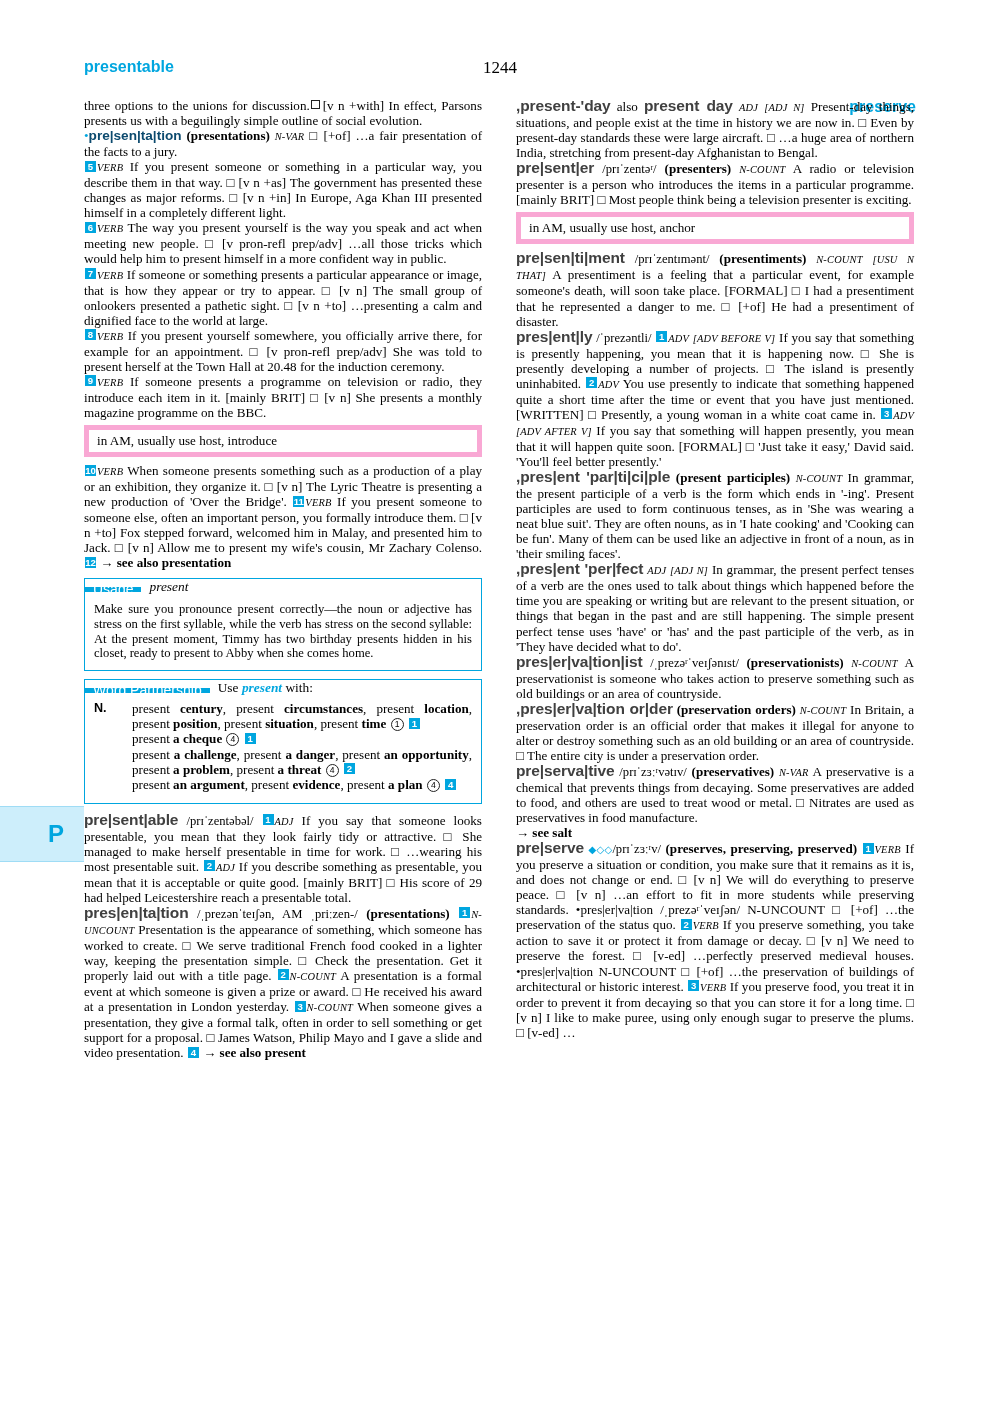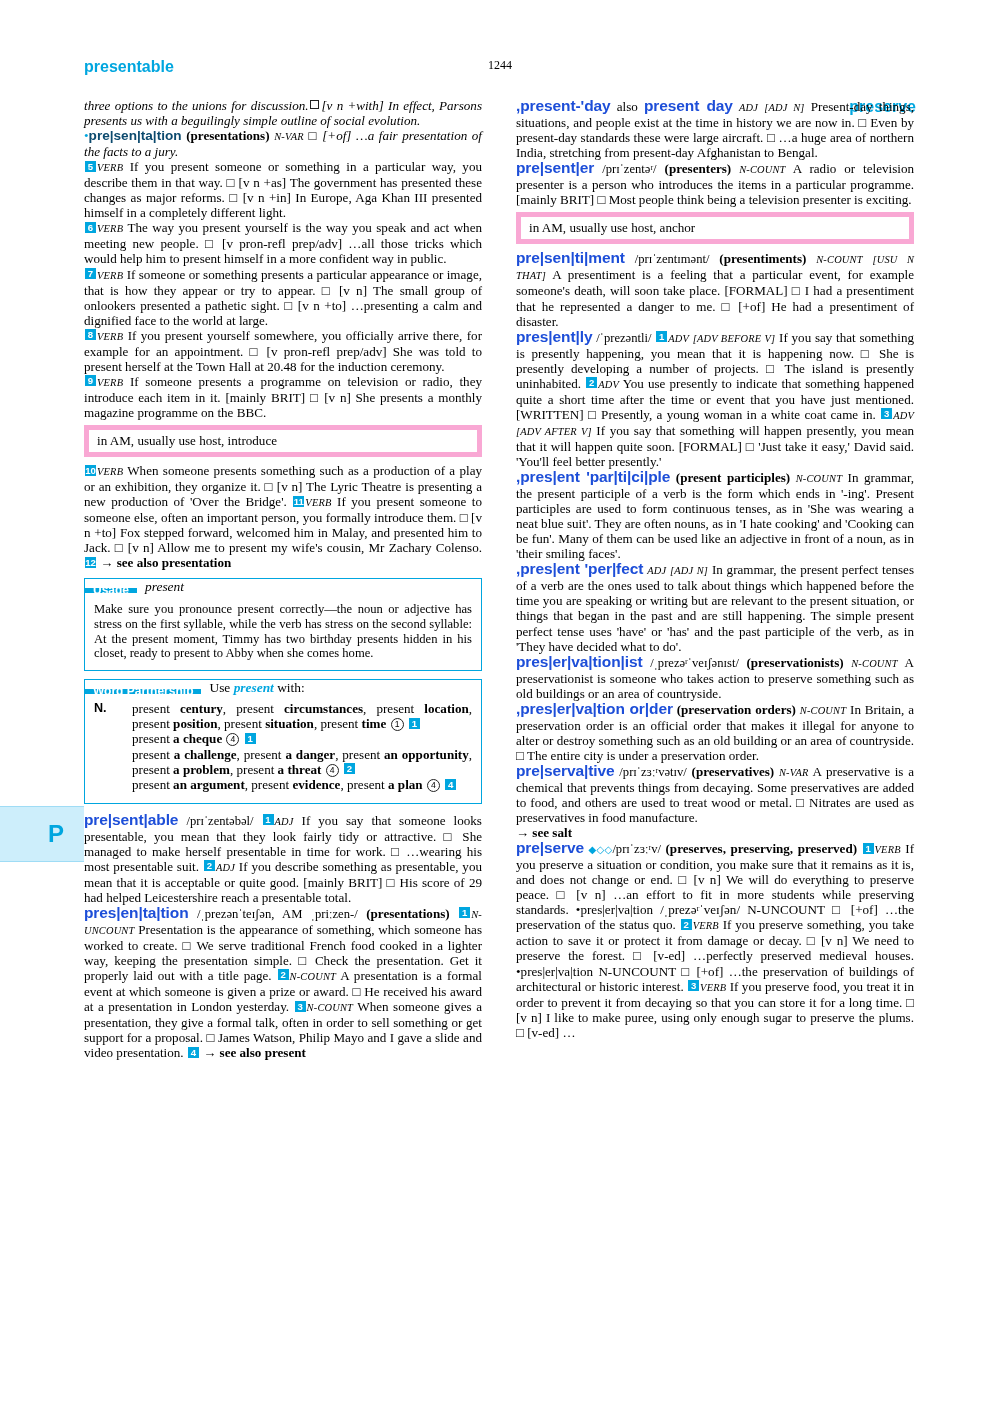--- a/index.html
+++ b/index.html
@@ -32,21 +32,21 @@
   .runhead .left, .runhead .right, .runhead .center {
     position: absolute;
     font-family: "Liberation Sans", sans-serif;
     font-weight: bold;
     font-size: 16px;
   }
   .runhead .left { left: 0; color: #00a6df; }
   .runhead .right { right: 0; color: #00a6df; margin-top: 40px; }
   .runhead .center {
     left: 50%; transform: translateX(-50%);
-    color: #000; font-weight: normal; font-size: 12px;
+    color: #000; font-weight: normal; font-size: 17px;
     font-family: "Liberation Serif", serif;
   }
   
   .col {
     position: absolute;
     top: 98px;
     width: 398px;
     font-size: 13.1px;
     line-height: 15.05px;
     text-align: justify;
@@ -54,37 +54,37 @@
   }
   .col-left { left: 84px; }
   .col-right { left: 516px; }
 
   p.e {
     margin: 0 0 0 0;
     text-indent: 0;
   }
   
   .hw {
-    color: #1d4ed8;
+    color: #404040;
     font-family: "Liberation Sans", sans-serif;
     font-weight: bold;
     font-size: 15.5px;
     letter-spacing: -0.1px;
   }
   .hw-small {
     color: #0c4a6e;
     font-family: "Liberation Sans", sans-serif;
     font-weight: bold;
     font-size: 13.6px;
   }
   .ipa { font-family: "Liberation Serif", serif; font-size: 12.6px; }
   .b { font-weight: bold; }
   .i { font-style: italic; }
   .sc { font-size: 10.4px; letter-spacing: .2px; text-transform: uppercase; font-style: italic; }
-  .ex { font-style: italic; }
+  .ex { }
   .bluebullet { color: #00a6df; }
   
   .sn {
     display: inline-block;
     background: #00a6df;
     color: #fff;
     font-family: "Liberation Sans", sans-serif;
     font-size: 9.6px;
     font-weight: bold;
     line-height: 11px;
@@ -112,22 +112,22 @@
   }
   
   .panel {
     border: 1.3px solid #00a6df;
     margin: 8px 0 8px 0;
   }
   .panel-head {
     background: #00a6df;
     color: #fff;
     font-family: "Liberation Sans", sans-serif;
-    font-weight: bold;
-    font-size: 12px;
+    font-weight: normal;
+    font-size: 14px;
     padding: 2px 8px 3px 8px;
     display: inline-block;
   }
   .panel-headrow {
     padding: 0;
     line-height: 0;
   }
   .panel-headrow .after {
     display: inline-block;
     line-height: normal;

